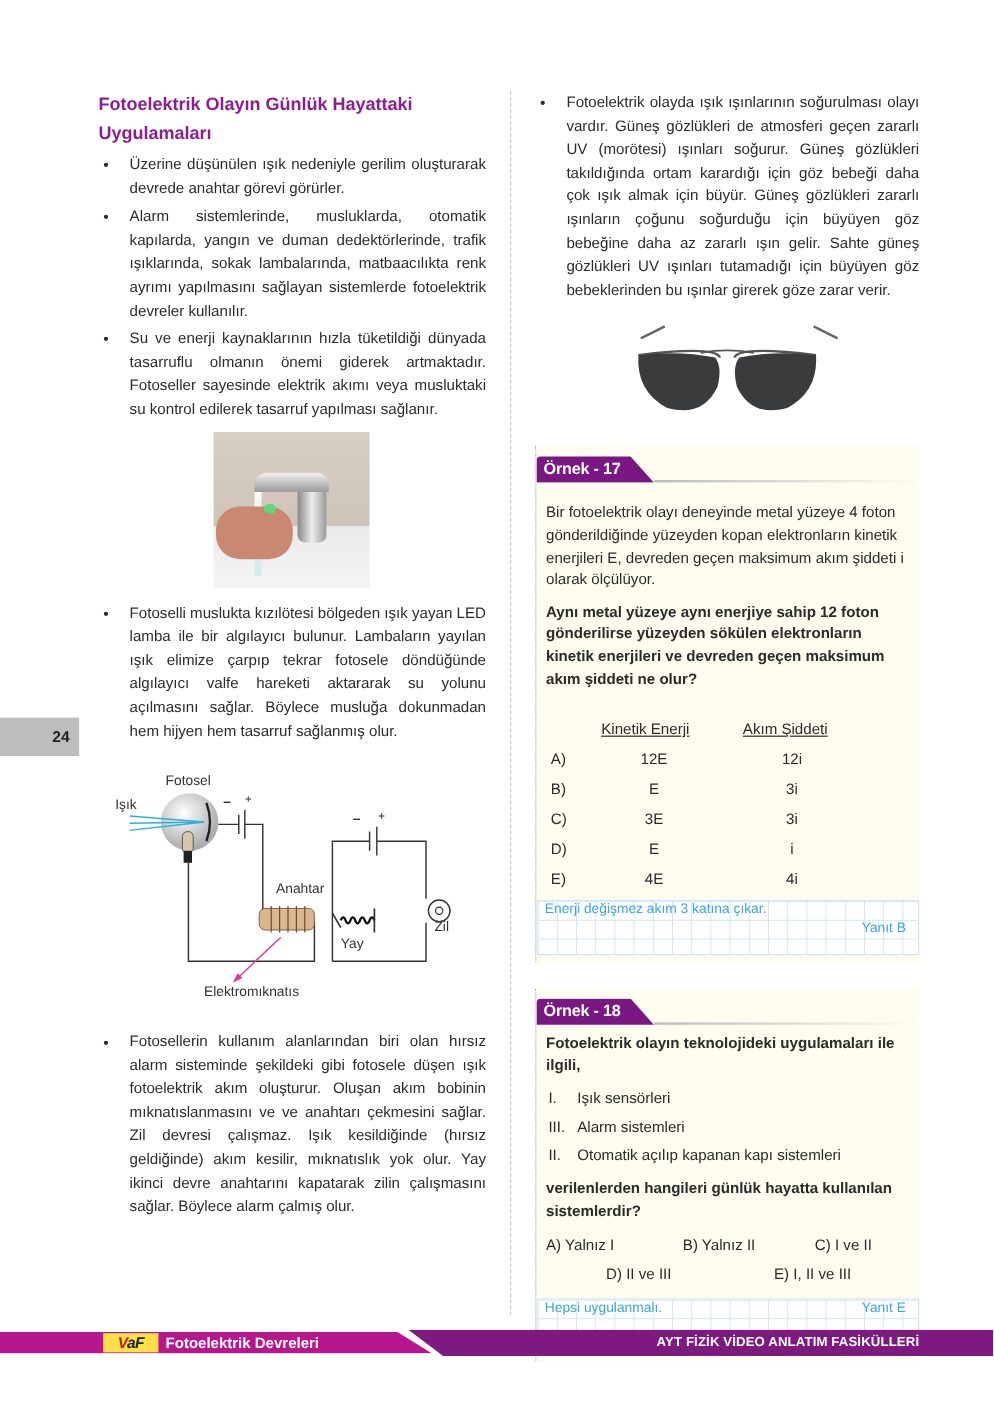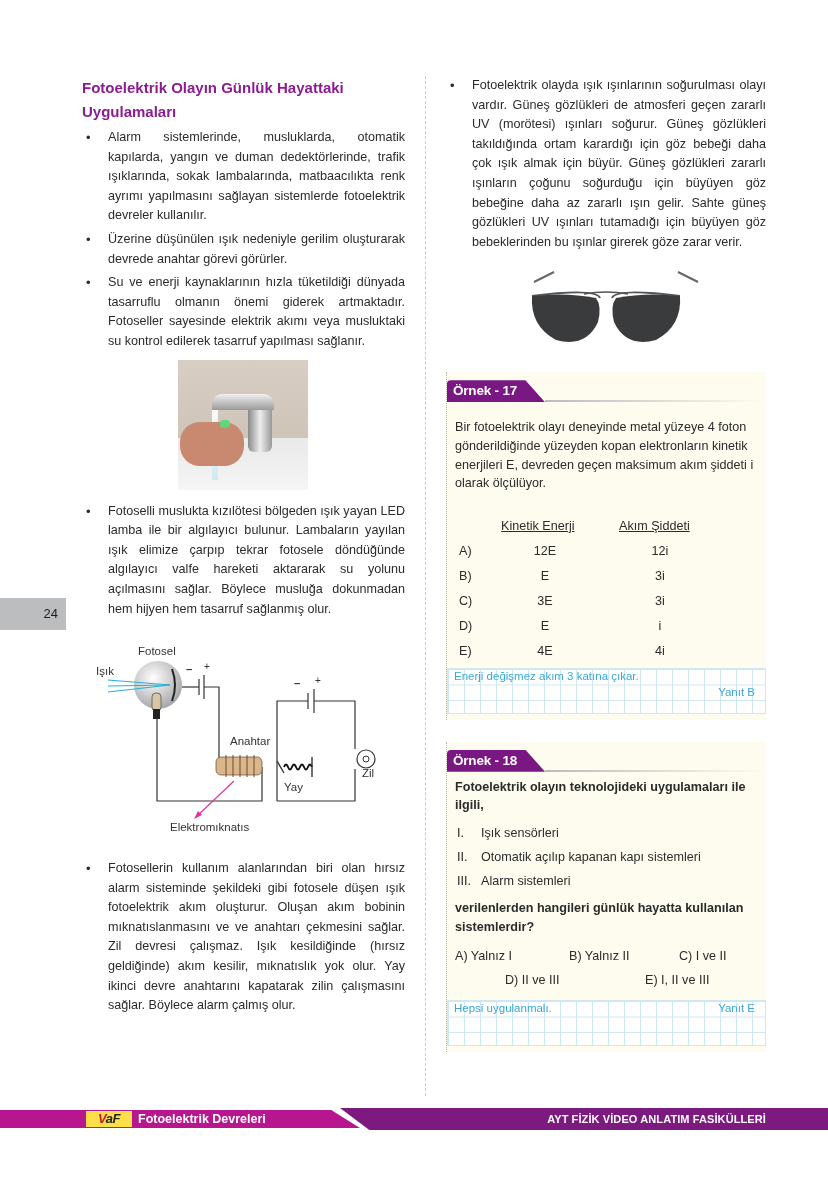--- a/index.html
+++ b/index.html
@@ -95,21 +95,21 @@
     .answer-grid .ans { position: absolute; right: 10px; top: 17px; }
 
     .roman { display: flex; font-size: 12.6px; line-height: 24px; }
     .roman .n { width: 26px; padding-left: 2px; }
     .choices { font-size: 12.6px; line-height: 24px; position: relative; height: 52px; margin-top: 8px; }
     .choices span { position: absolute; }
 
     .page-tab {
       position: absolute; left: 0; top: 598px; width: 66px; height: 32px;
       background: #bcbdbf; text-align: right; padding-right: 8px;
-      font-weight: normal; font-size: 13px; line-height: 32px; color: #1f1f1f;
+      font-weight: bold; font-size: 13px; line-height: 32px; color: #1f1f1f;
     }
     .footer { position: absolute; left: 0; top: 1108px; width: 828px; height: 22px; }
     .footer .bar-left {
       position: absolute; left: 0; top: 2px; width: 360px; height: 18px; background: #b7168f;
       clip-path: polygon(0 0, 92% 0, 100% 100%, 0 100%);
     }
     .footer .bar-right {
       position: absolute; left: 340px; top: 0; width: 488px; height: 22px; background: #7c1a80;
       clip-path: polygon(0 0, 100% 0, 100% 100%, 6% 100%);
     }
@@ -131,22 +131,22 @@
 </head>
 <body>
 
 <div class="page-tab"><span>24</span></div>
 
 <div class="divider"></div>
 
 <div class="col-left">
   <h1 class="title">Fotoelektrik Olayın Günlük Hayattaki Uygulamaları</h1>
   <ul class="bullets">
+    <li>Üzerine düşünülen ışık nedeniyle gerilim oluşturarak devrede anahtar görevi görürler.</li>
     <li>Alarm sistemlerinde, musluklarda, otomatik kapılarda, yangın ve duman dedektörlerinde, trafik ışıklarında, sokak lambalarında, matbaacılıkta renk ayrımı yapılmasını sağlayan sistemlerde fotoelektrik devreler kullanılır.</li>
-    <li>Üzerine düşünülen ışık nedeniyle gerilim oluşturarak devrede anahtar görevi görürler.</li>
     <li>Su ve enerji kaynaklarının hızla tüketildiği dünyada tasarruflu olmanın önemi giderek artmaktadır. Fotoseller sayesinde elektrik akımı veya musluktaki su kontrol edilerek tasarruf yapılması sağlanır.</li>
   </ul>
 
   <div class="faucet-img" title="Fotoselli musluk">
     <div class="tap-body"></div>
     <div class="tap"></div>
     <div class="water"></div>
     <div class="hand"></div>
     <div class="led"></div>
   </div>
@@ -235,20 +235,21 @@
       <path d="M234 32 Q236 62 210 76 Q180 84 168 58 Q164 42 170 34 Q200 28 234 32 Z" fill="#3a3b3d"></path>
     </svg>
   </div>
 
   <div class="example-box">
     <div class="ex-header">
       <span class="example-tab" style="margin-left:-8px;">Örnek - 17</span>
       <div class="tab-line"></div>
     </div>
     <p class="ex-text" style="margin-top:16px;">Bir fotoelektrik olayı deneyinde metal yüzeye 4 foton gönderildiğinde yüzeyden kopan elektronların kinetik enerjileri E, devreden geçen maksimum akım şiddeti i olarak ölçülüyor.</p>
+    <p class="ex-q">Aynı metal yüzeye aynı enerjiye sahip 12 foton gönderilirse yüzeyden sökülen elektronların kinetik enerjileri ve devreden geçen maksimum akım şiddeti ne olur?</p>
 
     <div class="opt-head">
       <div style="width:46px;"></div>
       <span style="width:100px; ">Kinetik Enerji</span>
       <span style="margin-left:18px;">Akım Şiddeti</span>
     </div>
     <div class="opt-row">
       <span class="k">A)</span>
       <span class="a">12E</span>
       <span class="b">12i</span>
@@ -284,26 +285,26 @@
       <span class="example-tab" style="margin-left:-8px;">Örnek - 18</span>
       <div class="tab-line"></div>
     </div>
     <p class="ex-q" style="margin-top:6px;">Fotoelektrik olayın teknolojideki uygulamaları ile ilgili,</p>
     <div style="margin-top:6px;">
       <div class="roman">
         <span class="n">I.</span>
         <span>Işık sensörleri</span>
       </div>
       <div class="roman">
+        <span class="n">III.</span>
+        <span>Alarm sistemleri</span>
+      </div>
+      <div class="roman">
         <span class="n">II.</span>
         <span>Otomatik açılıp kapanan kapı sistemleri</span>
-      </div>
-      <div class="roman">
-        <span class="n">III.</span>
-        <span>Alarm sistemleri</span>
       </div>
     </div>
     <p class="ex-q" style="margin-top:6px;">verilenlerden hangileri günlük hayatta kullanılan sistemlerdir?</p>
     <div class="choices">
       <span style="left:0; top:0;">A) Yalnız I</span>
       <span style="left:114px; top:0;">B) Yalnız II</span>
       <span style="left:224px; top:0;">C) I ve II</span>
       <span style="left:50px; top:24px;">D) II ve III</span>
       <span style="left:190px; top:24px;">E) I, II ve III</span>
     </div>

